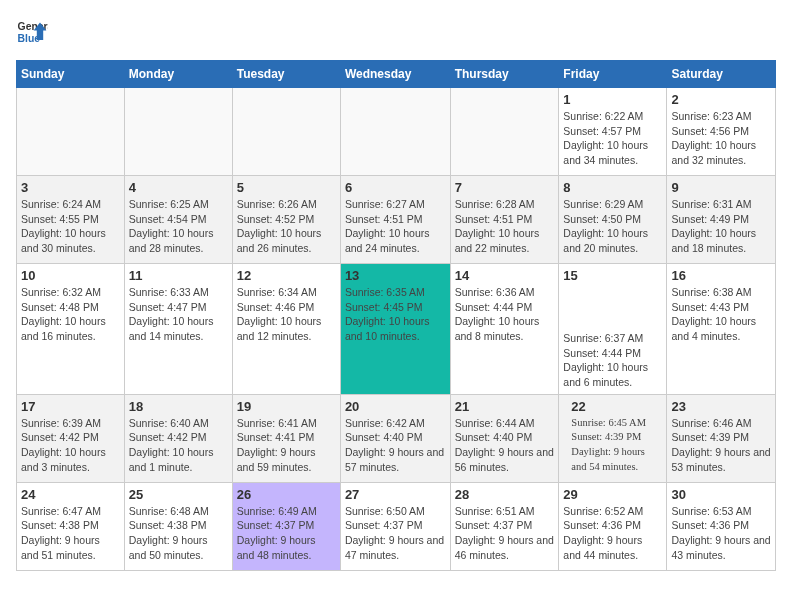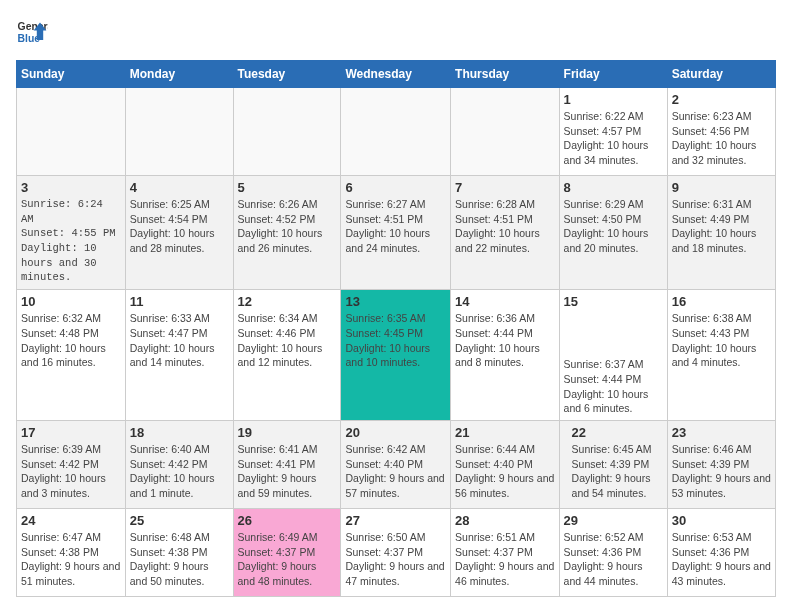--- a/index.html
+++ b/index.html
@@ -128,21 +128,21 @@
         <td style="background-color: rgb(255, 255, 255);">
           <div class="day-number">2</div>
           <div class="day-info" style="white-space: pre-line;">Sunrise: 6:23 AM
 Sunset: 4:56 PM
 Daylight: 10 hours and 32 minutes.</div>
         </td>
       </tr>
       <tr>
         <td style="background-color: rgb(242, 242, 242);">
           <div class="day-number">3</div>
-          <div class="day-info" style="white-space: pre-line; font-family: Liberation Mono, monospace;">Sunrise: 6:24 AM
+          <div class="day-info" style="white-space: pre-line;">Sunrise: 6:24 AM
 Sunset: 4:55 PM
 Daylight: 10 hours and 30 minutes.</div>
         </td>
         <td style="background-color: rgb(242, 242, 242);">
           <div class="day-number">4</div>
           <div class="day-info" style="white-space: pre-line;">Sunrise: 6:25 AM
 Sunset: 4:54 PM
 Daylight: 10 hours and 28 minutes.</div>
         </td>
         <td style="background-color: rgb(242, 242, 242);">
@@ -246,21 +246,21 @@
 Daylight: 9 hours and 57 minutes.</div>
         </td>
         <td style="background-color: rgb(242, 242, 242);">
           <div class="day-number">21</div>
           <div class="day-info" style="white-space: pre-line;">Sunrise: 6:44 AM
 Sunset: 4:40 PM
 Daylight: 9 hours and 56 minutes.</div>
         </td>
         <td style="background-color: rgb(242, 242, 242); padding-left: 12px;">
           <div class="day-number">22</div>
-          <div class="day-info" style="white-space: pre-line;">Sunrise: 6:45 AM
+          <div class="day-info" style="white-space: pre-line; font-family: Liberation Serif, serif;">Sunrise: 6:45 AM
 Sunset: 4:39 PM
 Daylight: 9 hours and 54 minutes.</div>
         </td>
         <td style="background-color: rgb(242, 242, 242);">
           <div class="day-number">23</div>
           <div class="day-info" style="white-space: pre-line;">Sunrise: 6:46 AM
 Sunset: 4:39 PM
 Daylight: 9 hours and 53 minutes.</div>
         </td>
       </tr>
@@ -270,21 +270,21 @@
           <div class="day-info" style="white-space: pre-line;">Sunrise: 6:47 AM
 Sunset: 4:38 PM
 Daylight: 9 hours and 51 minutes.</div>
         </td>
         <td style="background-color: rgb(255, 255, 255);">
           <div class="day-number">25</div>
           <div class="day-info" style="white-space: pre-line;">Sunrise: 6:48 AM
 Sunset: 4:38 PM
 Daylight: 9 hours and 50 minutes.</div>
         </td>
-        <td style="background-color: #f9a8d4;">
+        <td style="background-color: #c4b5fd;">
           <div class="day-number">26</div>
           <div class="day-info" style="white-space: pre-line;">Sunrise: 6:49 AM
 Sunset: 4:37 PM
 Daylight: 9 hours and 48 minutes.</div>
         </td>
         <td style="background-color: rgb(255, 255, 255);">
           <div class="day-number">27</div>
           <div class="day-info" style="white-space: pre-line;">Sunrise: 6:50 AM
 Sunset: 4:37 PM
 Daylight: 9 hours and 47 minutes.</div>

